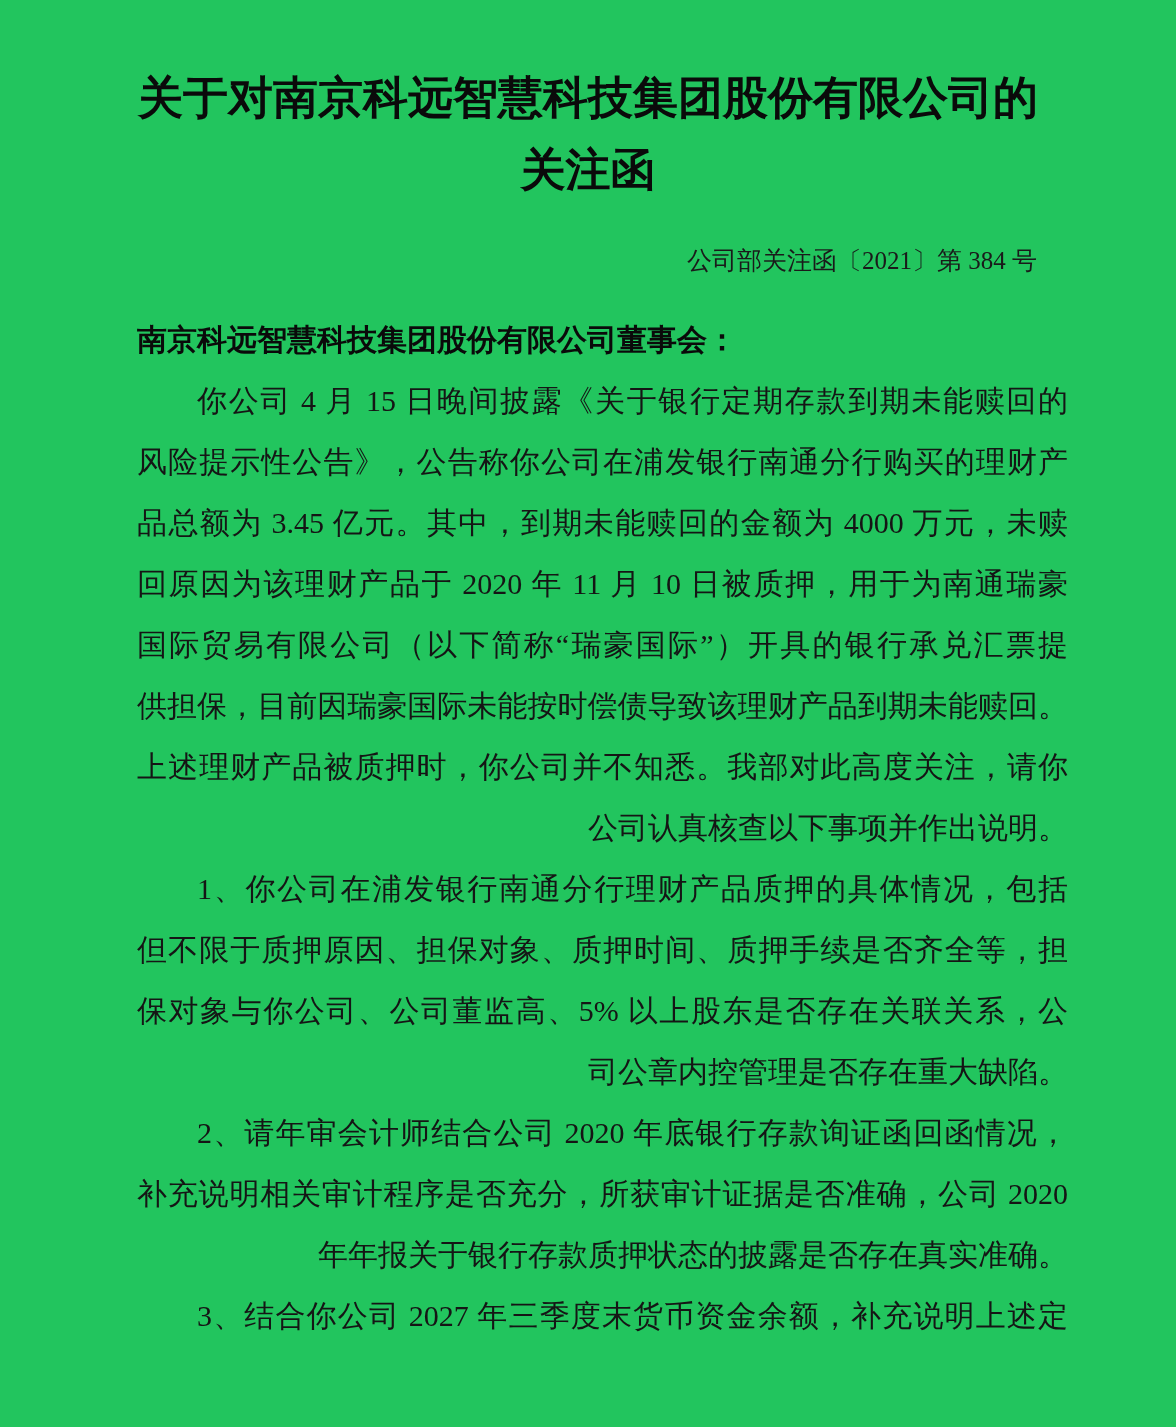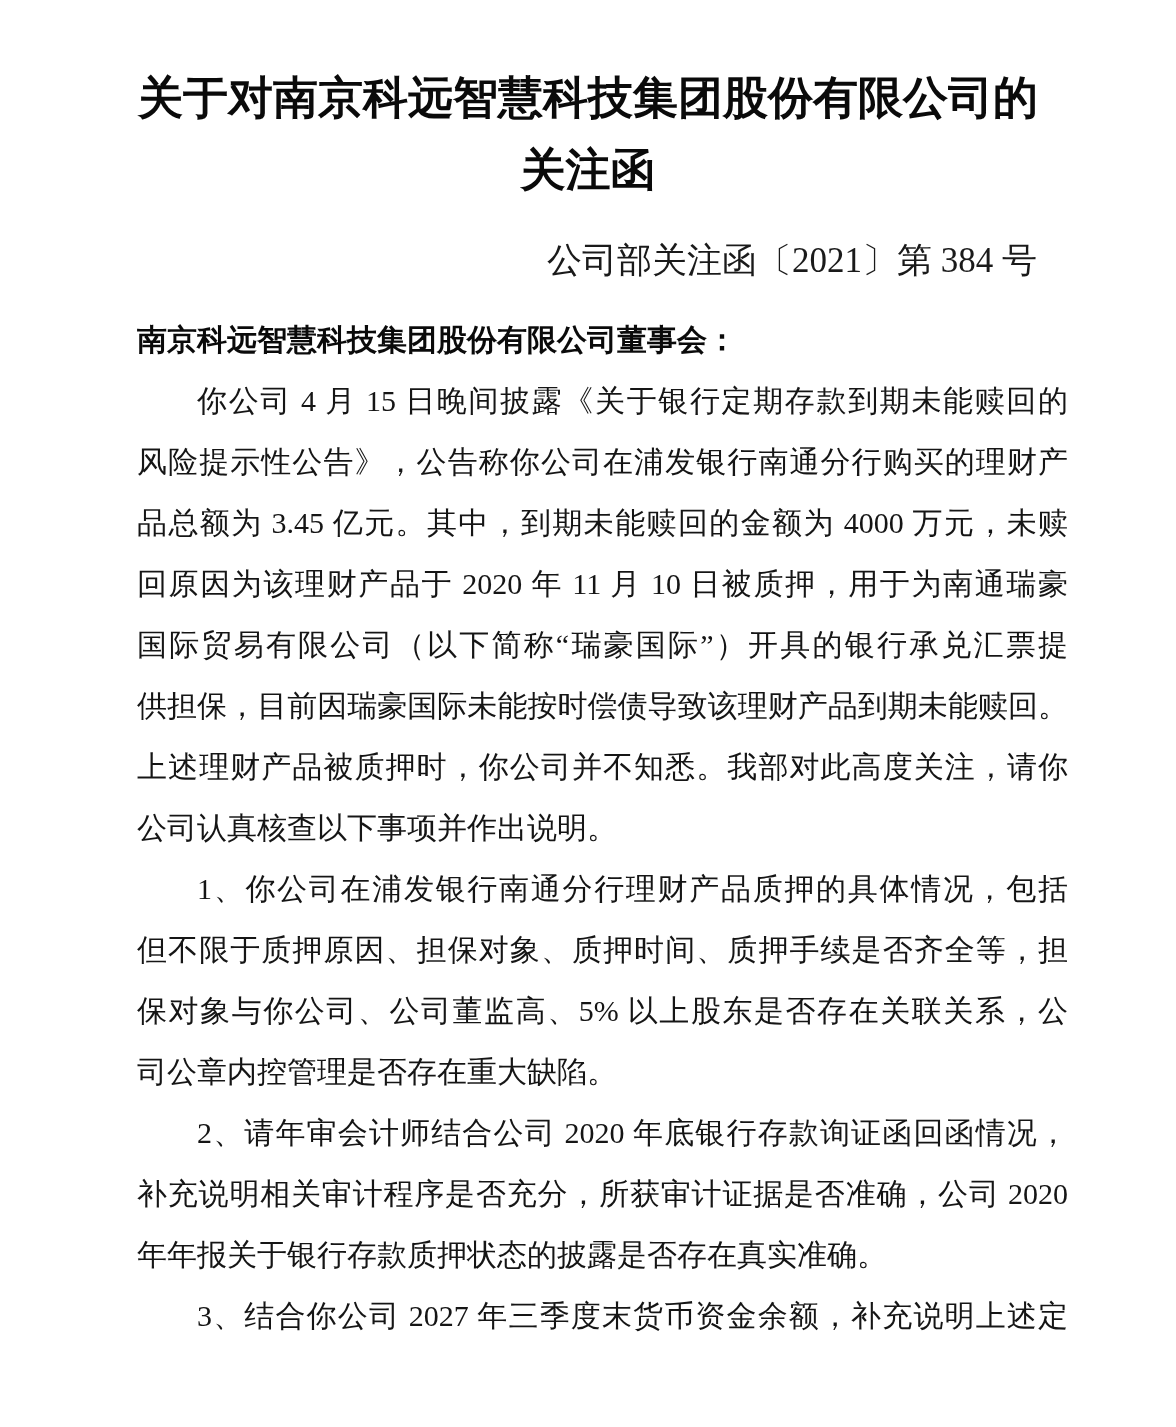--- a/index.html
+++ b/index.html
@@ -2,57 +2,57 @@
 <html><head>
 <meta charset="utf-8">
 <style>
   * { margin: 0; padding: 0; box-sizing: border-box; }
   html, body { background: #e8e8e8; }
   .page {
     position: relative;
     width: 1176px;
     height: 1427px;
     margin: 0 auto;
-    background: #ffffff;
+    background: #22c55e;
     color: #111111;
     font-family: "Liberation Serif", "DejaVu Serif", serif;
     overflow: hidden;
   }
   .title {
     margin: 62px 70px 0 70px;
     text-align: center;
     font-size: 45px;
     line-height: 72px;
     font-weight: bold;
     color: #0a0a0a;
   }
   .title .title-line { display: block; }
   .doc-number {
     margin: 34px 139px 0 0;
     text-align: right;
-    font-size: 35px;
+    font-size: 25px;
     line-height: 42px;
     color: #1a1a1a;
   }
   .content {
     margin: 27px 108px 0 137px; 
     font-size: 30px;
     line-height: 61px;
     color: #151515;
   }
   .salutation {
     font-weight: bold;
     height: 61px;
     overflow: hidden;
     color: #0a0a0a;
   }
   .body-line {
     height: 61px;
     overflow: hidden;
-    text-align: left;
+    text-align: right;
   }
   .body-line.justify {
     text-align: justify;
     text-align-last: justify;
   }
   .body-line.indent { text-indent: 2em; }
 </style>
 </head>
 <body>
 

